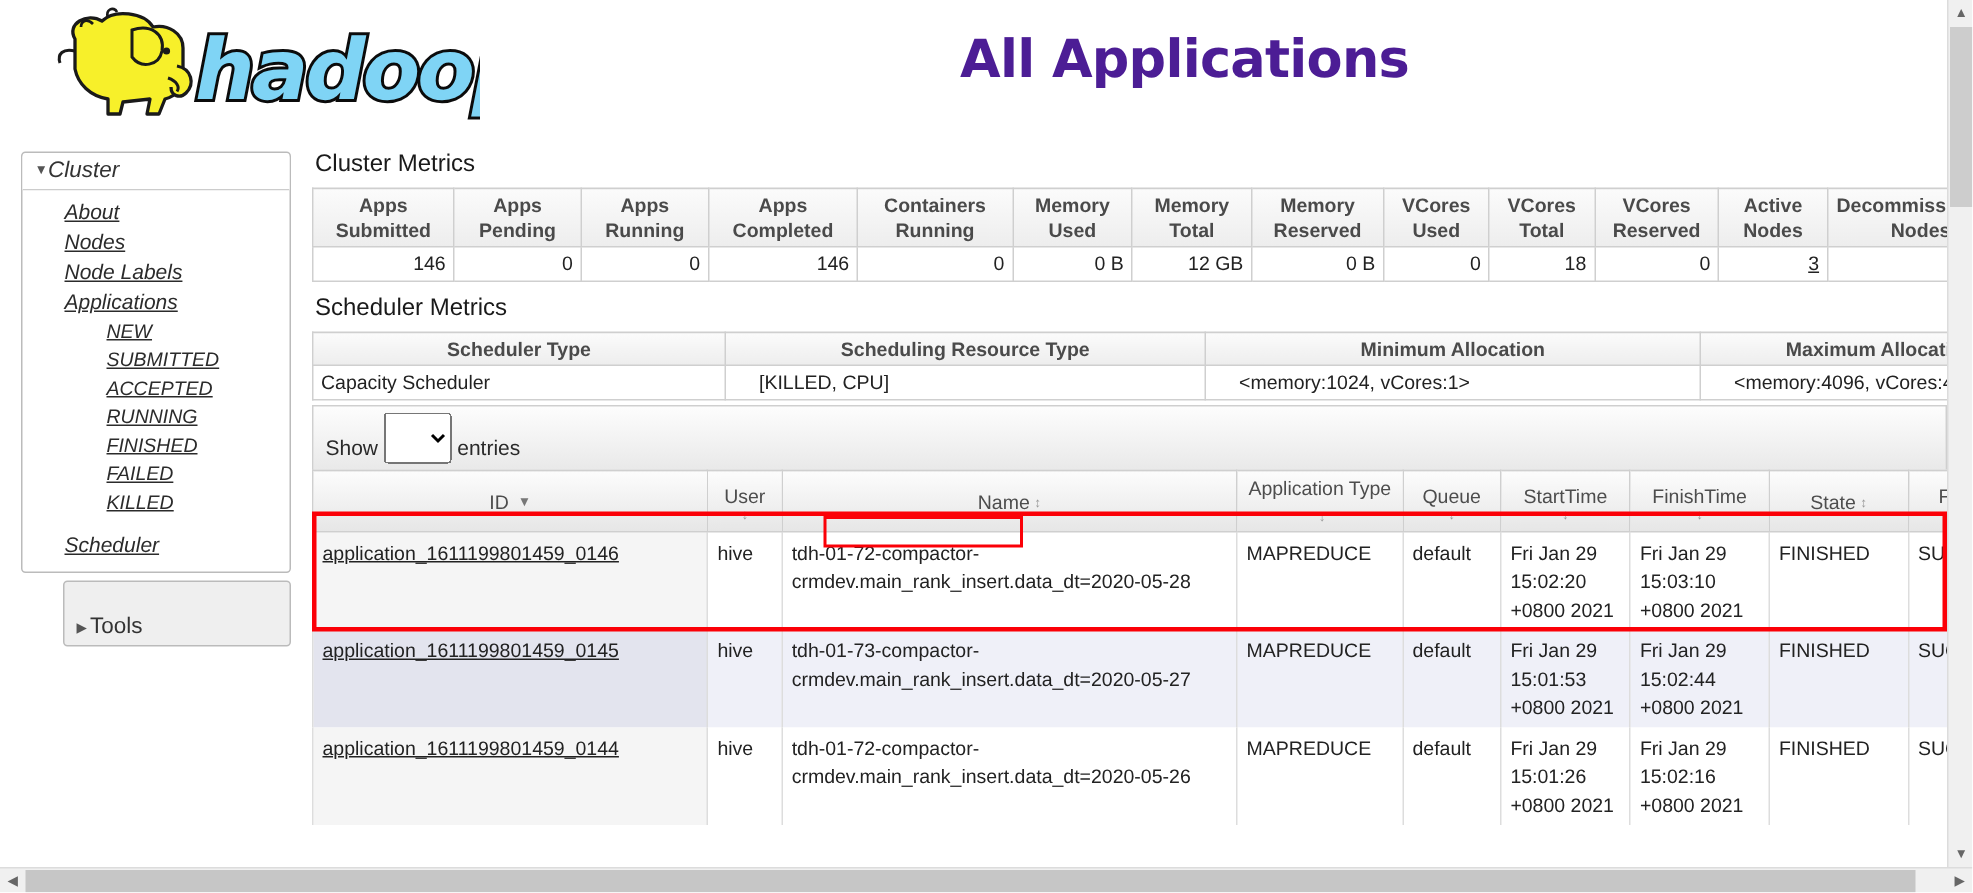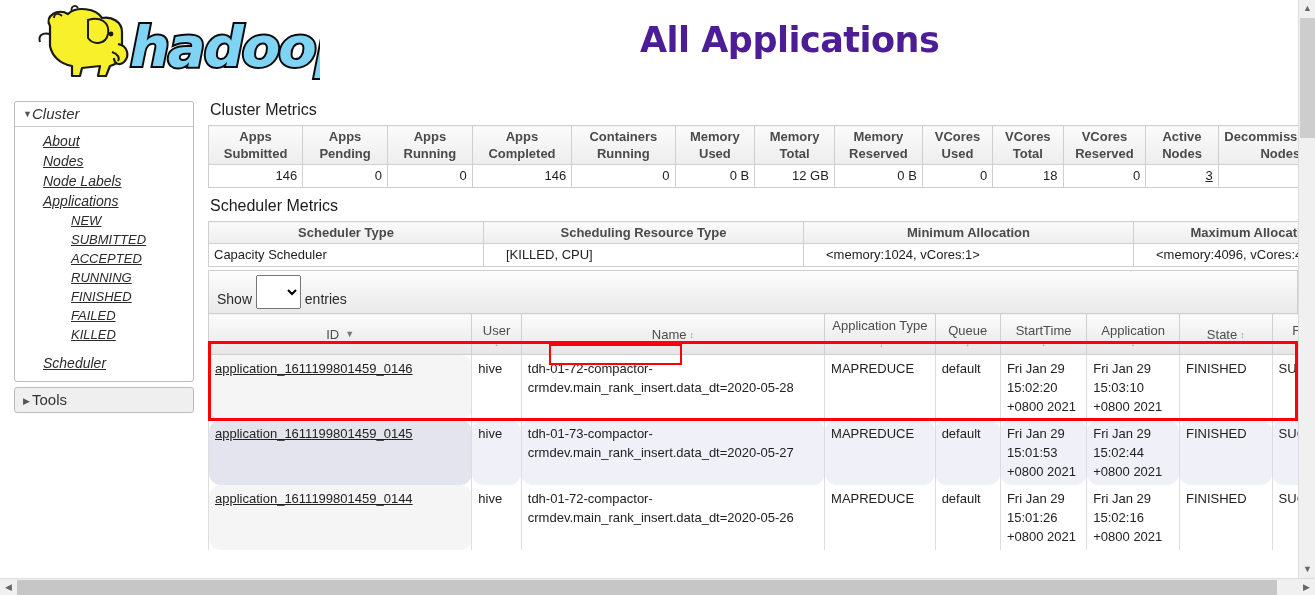--- a/index.html
+++ b/index.html
@@ -72,23 +72,24 @@
     padding-left: 56px;
     font-size: 13px;
     line-height: 19px;
   }
   .nav-spacer { height: 9px; }
   #tools-block {
     margin-top: 5px;
     border: 1px solid #bbbbbb;
     background: #efefef;
     border-radius: 3px;
-    padding: 3px 6px 4px 8px;
+    padding: 21px 6px 4px 8px;
     font-size: 15px;
     color: #333333;
+    margin-left: 28px;
   }
   #tools-block .caret-right {
     display: inline-block; width: 9px;
     font-size: 9px; color: #555; vertical-align: 1px;
   }
 
   
   #main {
     position: absolute; left: 208px; top: 100px;
     width: 1090px;
@@ -174,21 +175,20 @@
     line-height: 17px;
     position: relative;
   }
   table#apps-table td {
     border-left: 1px solid #dddddd;
     border-right: 1px solid #dddddd;
     padding: 4px 6px;
     vertical-align: top;
     line-height: 19px;
     color: #222222;
-    border-radius: 12px;
   }
   tr.row-odd td { background: #ffffff; }
   tr.row-even td { background: #eff0f8; }
   tr.row-odd td.idcell { background: #f5f5f5; }
   tr.row-even td.idcell { background: #e3e4ee; }
   .sort-arrows {
     display: inline-block;
     font-size: 9px;
     line-height: 8px;
     color: #9a9a9a;
@@ -442,21 +442,21 @@
               </span>
             </th>
             <th>
               <span class="th-stack">
                 <span>StartTime</span>
                 <span class="arrows-below">↕</span>
               </span>
             </th>
             <th>
               <span class="th-stack">
-                <span>Application</span>
+                <span>FinishTime</span>
                 <span class="arrows-below">↕</span>
               </span>
             </th>
             <th>
               <span>State</span><span class="sort-arrows">↕</span>
             </th>
             <th>
               <span class="th-stack">
                 <span>FinalStatus</span>
                 <span class="arrows-below">↕</span>

